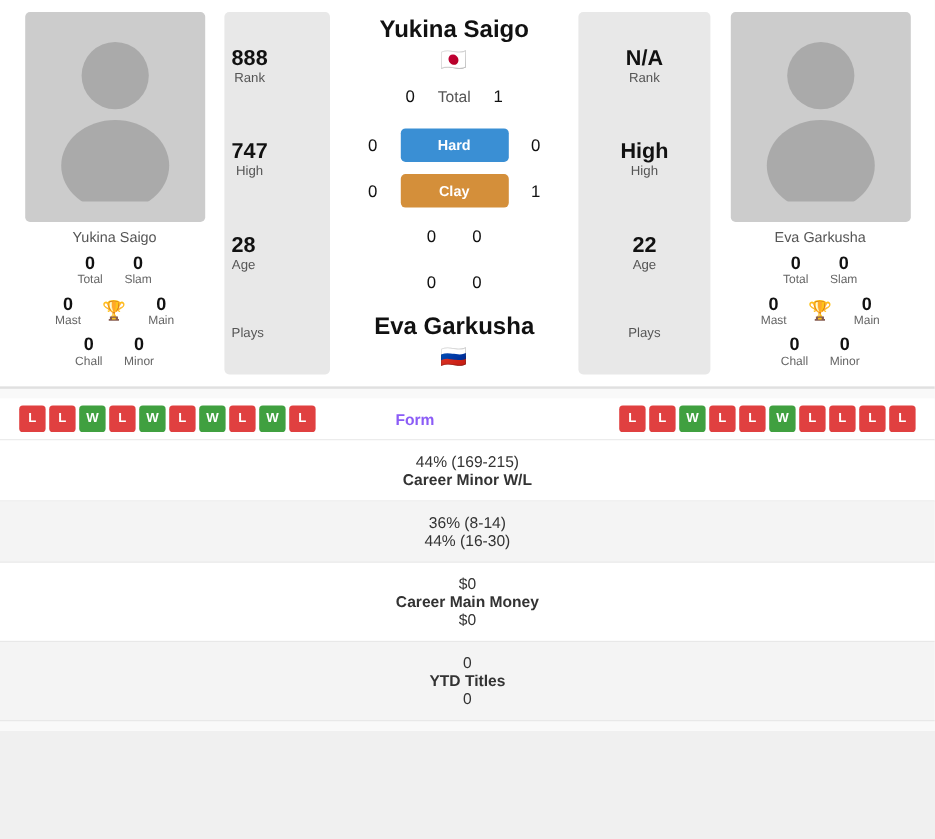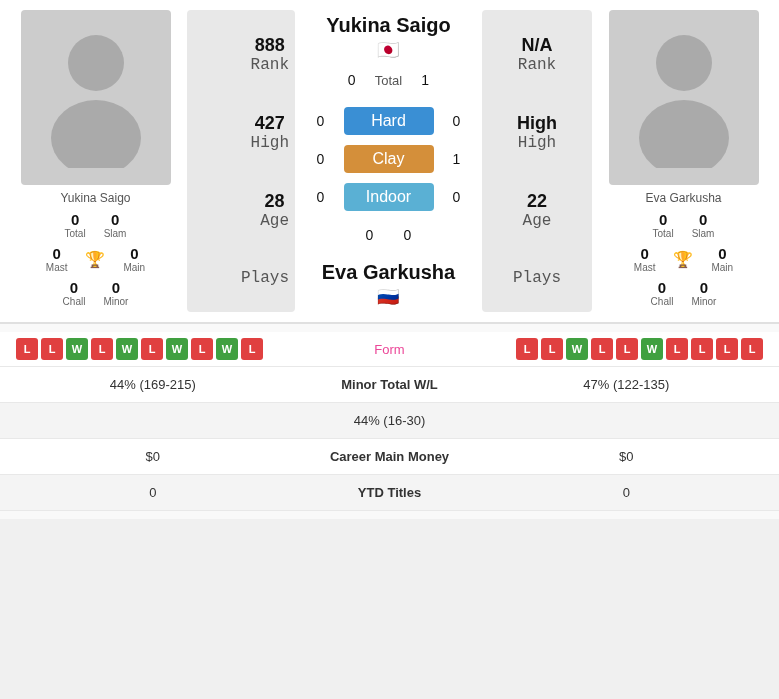--- a/index.html
+++ b/index.html
@@ -80,41 +80,40 @@
       color: #b8a020;
       font-size: 16px;
     }
 
     
     .middle-card {
       background: #e8e8e8;
       border-radius: 4px;
       display: flex;
       flex-direction: column;
-      align-items: flex-end;
+      align-items: flex-start;
       justify-content: space-around;
-      width: 108px;
+      width: 88px;
       flex-shrink: 0;
       padding: 10px 6px;
       gap: 8px;
     }
     .middle-stat {
       display: flex;
       flex-direction: column;
       align-items: center;
     }
     .middle-stat-value {
       font-size: 18px;
       font-weight: bold;
       color: #111;
     }
     .middle-stat-label {
-      font-size: 16px;
+      font-size: 11px;
       color: #555;
-      font-family: Liberation Mono, monospace;
     }
 
     
     .center-column {
       flex: 1;
       display: flex;
       flex-direction: column;
       align-items: center;
       justify-content: flex-start;
       padding-top: 0;
@@ -154,22 +153,22 @@
       color: #111;
     }
     .surface-btn {
       width: 90px;
       height: 28px;
       border-radius: 4px;
       display: flex;
       align-items: center;
       justify-content: center;
       color: #fff;
-      font-size: 16px;
-      font-weight: normal;
+      font-size: 12px;
+      font-weight: bold;
     }
     .surface-btn.hard { background: #3a8fd4; }
     .surface-btn.clay { background: #d48f3a; }
     .surface-btn.indoor { background: #5ab0d4; }
     .surface-btn.grass { background: #4ab040; }
 
     .total-row {
       display: flex;
       flex-direction: row;
       align-items: center;
@@ -221,24 +220,24 @@
     }
     .form-pills {
       flex: 1;
       display: flex;
       flex-direction: row;
       gap: 3px;
       flex-wrap: nowrap;
     }
     .form-label-center {
       width: 120px;
-      text-align: center;
-      font-weight: normal;
+      text-align: left;
+      font-weight: bold;
       font-size: 13px;
-      color: #ec4899;
+      color: #8b5cf6;
     }
     .form-pill {
       width: 22px;
       height: 22px;
       border-radius: 3px;
       display: flex;
       align-items: center;
       justify-content: center;
       font-size: 11px;
       font-weight: bold;
@@ -246,21 +245,21 @@
     }
     .form-pill.L { background: #e04040; }
     .form-pill.W { background: #40a040; }
 
     
     .stats-table {
       width: 100%;
     }
     .stats-table-row {
       display: flex;
-      flex-direction: row;
+      flex-direction: column;
       align-items: center;
       padding: 10px 16px;
       border-bottom: 1px solid #e8e8e8;
       background: #fff;
     }
     .stats-table-row:nth-child(even) {
       background: #f4f4f4;
     }
     .stats-left-val {
       flex: 1;
@@ -329,21 +328,21 @@
         </div>
       </div>
     </div>
 
     <div class="middle-card">
       <div class="middle-stat">
         <span class="middle-stat-value">888</span>
         <span class="middle-stat-label">Rank</span>
       </div>
       <div class="middle-stat">
-        <span class="middle-stat-value">427</span>
+        <span class="middle-stat-value">747</span>
         <span class="middle-stat-label">High</span>
       </div>
       <div class="middle-stat">
         <span class="middle-stat-value">28</span>
         <span class="middle-stat-label">Age</span>
       </div>
       <div class="middle-stat">
         <span class="middle-stat-label">Plays</span>
       </div>
     </div>
@@ -364,21 +363,20 @@
           <div class="surface-btn hard">Hard</div>
           <span class="surface-val">0</span>
         </div>
         <div class="surface-row">
           <span class="surface-val">0</span>
           <div class="surface-btn clay">Clay</div>
           <span class="surface-val">1</span>
         </div>
         <div class="surface-row">
           <span class="surface-val">0</span>
-          <div class="surface-btn indoor">Indoor</div>
           <span class="surface-val">0</span>
         </div>
         <div class="surface-row">
           <span class="surface-val">0</span>
           <span class="surface-val">0</span>
         </div>
       </div>
 
       <div class="player-name-title" style="margin-top:8px;">Eva Garkusha</div>
       <div class="flag-icon">🇷🇺</div>
@@ -471,24 +469,24 @@
           <div class="form-pill L">L</div>
           <div class="form-pill L">L</div>
           <div class="form-pill L">L</div>
           <div class="form-pill L">L</div>
         </div>
     </div>
 
     <div class="stats-table">
       <div class="stats-table-row">
         <span class="stats-left-val">44% (169-215)</span>
-        <span class="stats-center-label">Minor Total W/L</span>
-        <span class="stats-right-val">47% (122-135)</span>
+        <span class="stats-center-label">Career Minor W/L</span>
       </div>
       <div class="stats-table-row">
+        <span class="stats-left-val">36% (8-14)</span>
         <span class="stats-right-val">44% (16-30)</span>
       </div>
       <div class="stats-table-row">
         <span class="stats-left-val">$0</span>
         <span class="stats-center-label">Career Main Money</span>
         <span class="stats-right-val">$0</span>
       </div>
       <div class="stats-table-row">
         <span class="stats-left-val">0</span>
         <span class="stats-center-label">YTD Titles</span>

